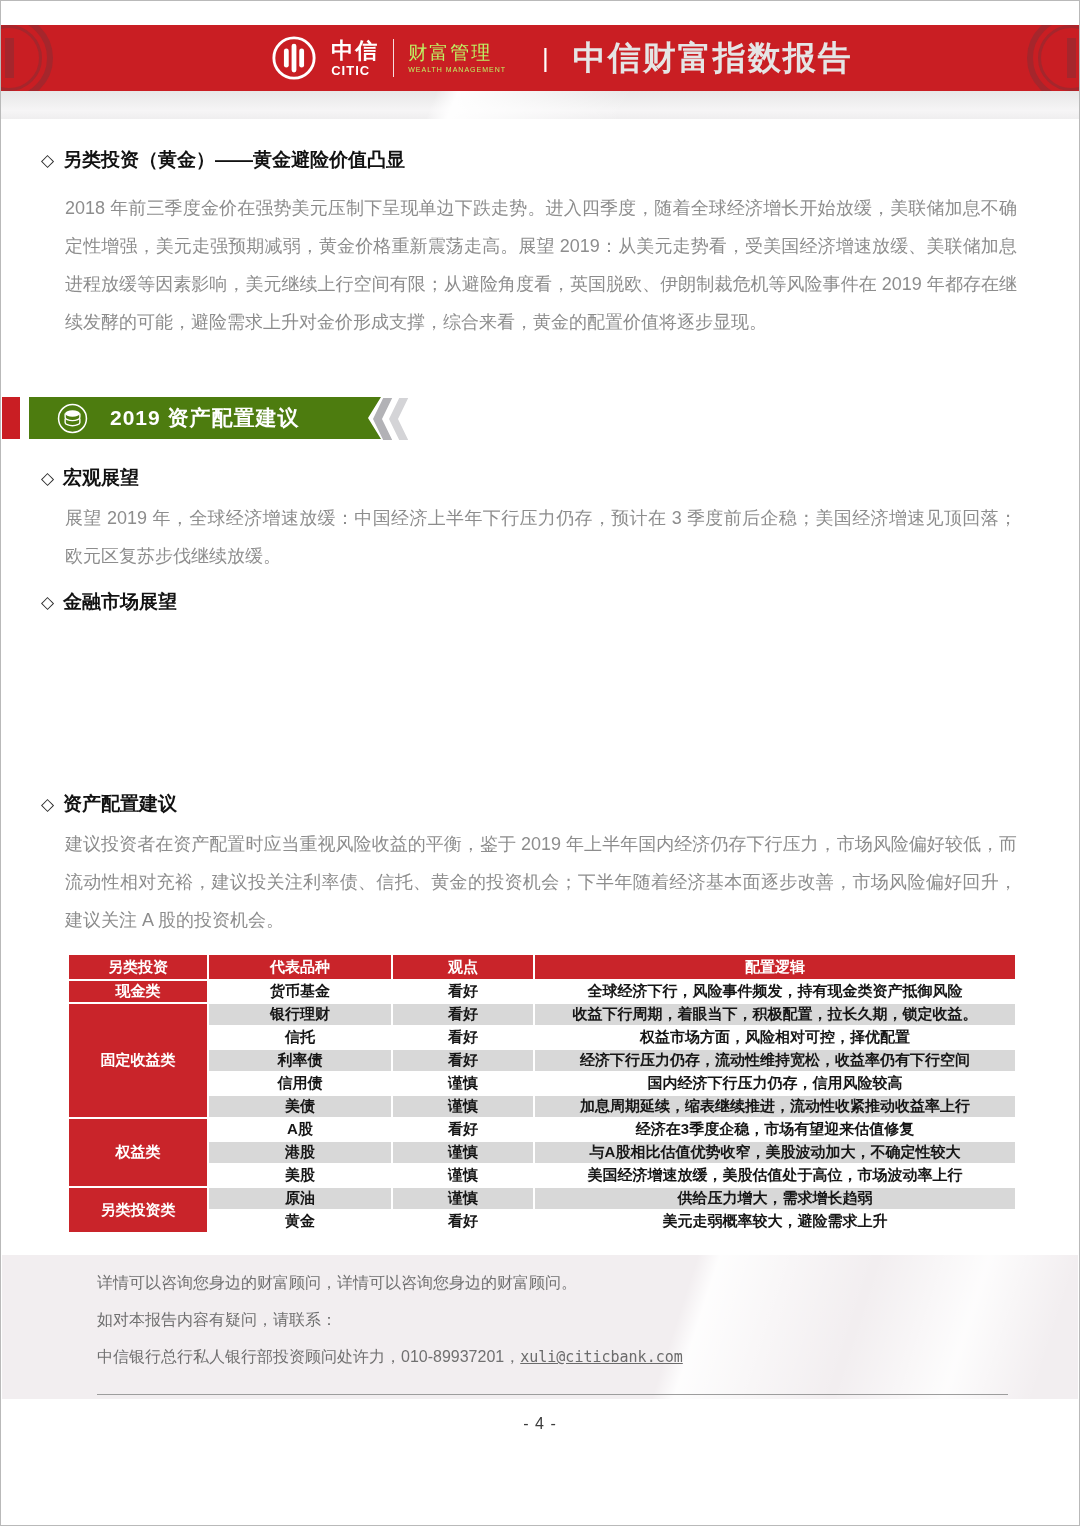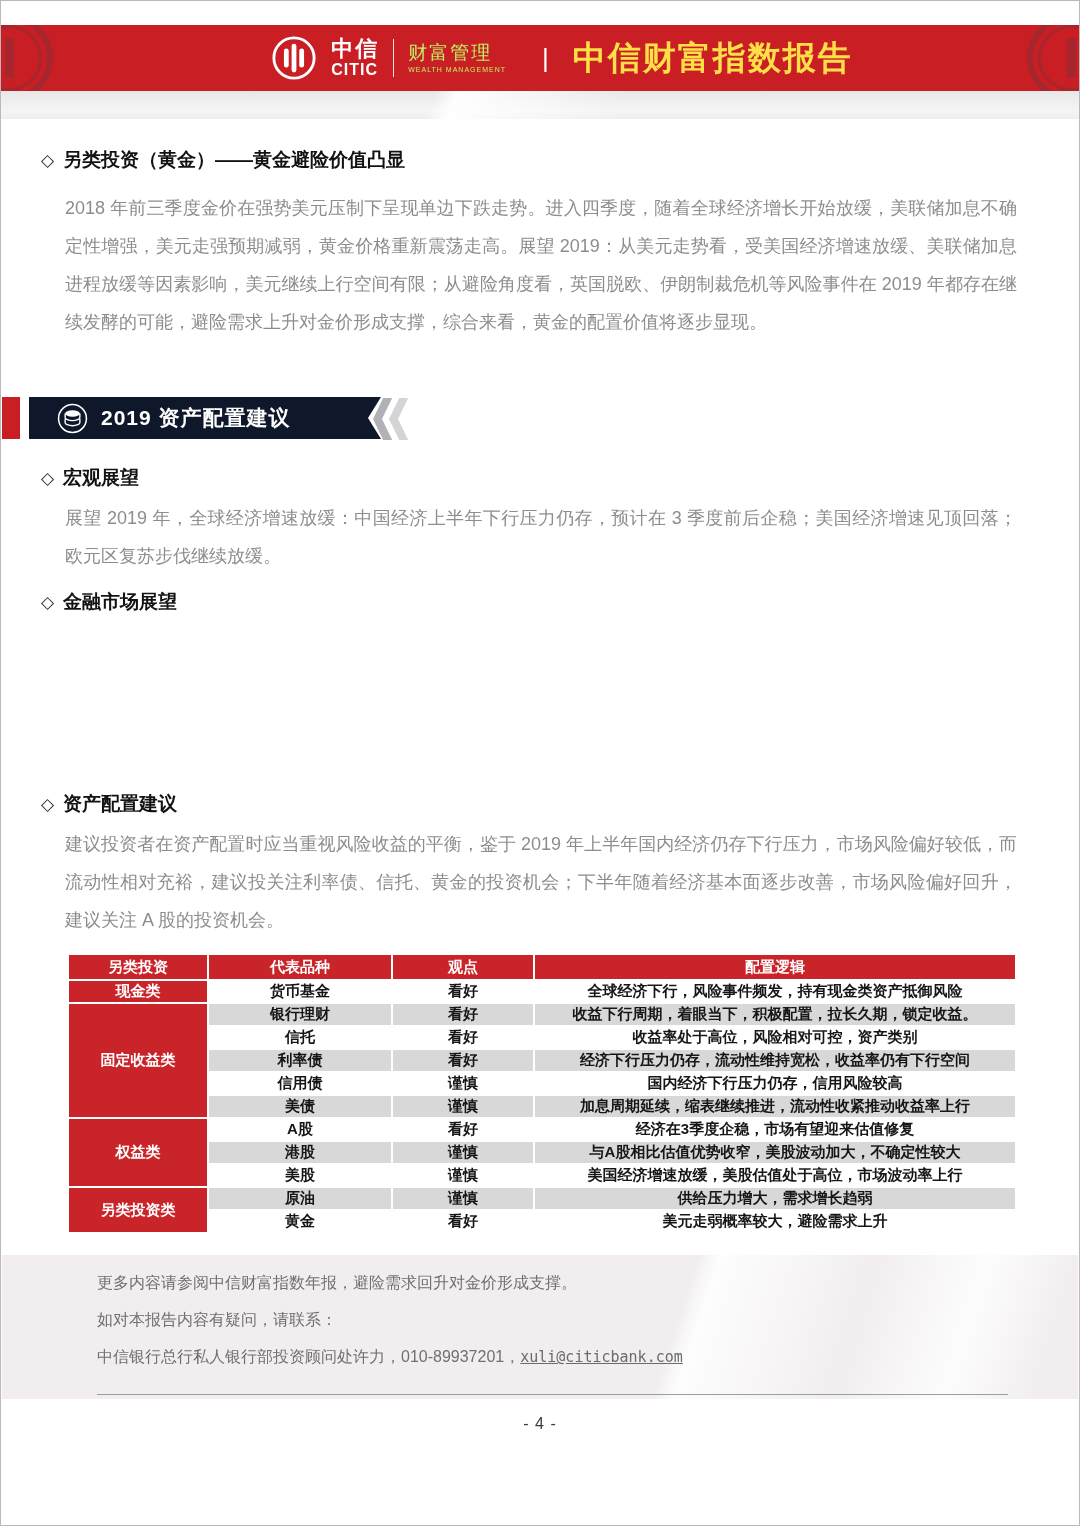--- a/index.html
+++ b/index.html
@@ -13,27 +13,27 @@
   .header-band {
     position:absolute; left:0; top:24px; width:100%; height:66px;
     background:#c91e23; overflow:hidden;
   }
   .header-center {
     position:absolute; inset:0; display:flex; align-items:center; justify-content:center; gap:14px;padding-left:44px;
   }
   .logo-circle { display:flex; align-items:center; }
   .logo-text { display:flex; flex-direction:column; line-height:1; color:#fff; }
   .logo-cn { font-size:22px; font-weight:bold; letter-spacing:2px; }
-  .logo-en { font-size:16px; font-weight:bold; letter-spacing:1px; margin-top:2px; }
+  .logo-en { font-size:13px; font-weight:bold; letter-spacing:1px; margin-top:2px; }
   .logo-sep { width:1px; height:38px; background:rgba(255,255,255,.85); }
   .logo-sub { display:flex; flex-direction:column; line-height:1; color:#bef264; }
   .logo-sub-cn { font-size:19px; letter-spacing:2px; }
   .logo-sub-en { font-size:7px; letter-spacing:1px; margin-top:4px; }
   .title-sep { color:#fff; font-size:26px; font-weight:200; margin:0 10px 0 22px; }
-  .band-title { color:#fde047; font-size:33px; font-weight:bold; letter-spacing:2px; }
+  .band-title { color:#e5e5e5; font-size:33px; font-weight:bold; letter-spacing:2px; }
   .emblem {
     position:absolute; top:50%; width:88px; height:88px; margin-top:-44px;
     border-radius:50%; border:6px solid #a5262c;
   }
   .emblem::before { content:""; position:absolute; inset:5px; border-radius:50%; border:3px solid #a5262c; }
   .emblem::after { content:""; position:absolute; left:50%; top:18px; bottom:18px; width:9px; margin-left:-4px; background:#a5262c; }
   .emblem.left { left:-36px; } .emblem.right { right:-36px; }
 
   .subheader-gradient {
     position:absolute; left:0; top:90px; width:100%; height:28px;
@@ -52,21 +52,21 @@
     position:absolute; left:64px; width:952px;
     font-size:18px; line-height:38px; color:#8d8d8d;
     text-align:justify; text-justify:inter-ideograph;
   }
 
   
   .banner-row { position:absolute; left:0; top:396px; height:42px; width:100%; }
   .banner-left-block { position:absolute; left:1px; top:0; width:18px; height:42px; background:#c91e23; }
   .banner {
     position:absolute; left:28px; top:0; height:42px; width:352px;
-    background:#0f172a; display:flex; align-items:center; padding-left:28px; gap:13px;
+    background:#4d7c0f; display:flex; align-items:center; padding-left:28px; gap:22px;
     clip-path:polygon(0 0, 100% 0, calc(100% - 13px) 50%, 100% 100%, 0 100%);
   }
   .banner-title { color:#fff; font-size:21px; font-weight:bold; letter-spacing:1px; }
   .chev { position:absolute; top:1px; height:42px; width:30px;
     clip-path:polygon(0 50%, 34% 0, 64% 0, 30% 50%, 64% 100%, 34% 100%); }
   .chev1 { left:372px; background:#b2b2b6; }
   .chev2 { left:388px; background:#d4d4d7; }
 
   
   .alloc-table {
@@ -193,21 +193,21 @@
         </tr>
         <tr class="stripe">
           <td class="group-cell" rowspan="5">固定收益类</td>
           <td>银行理财</td>
           <td>看好</td>
           <td>收益下行周期，着眼当下，积极配置，拉长久期，锁定收益。</td>
         </tr>
         <tr>
           <td>信托</td>
           <td>看好</td>
-          <td>收益率处于高位，风险相对可控，资产类别</td>
+          <td>权益市场方面，风险相对可控，择优配置</td>
         </tr>
         <tr class="stripe">
           <td>利率债</td>
           <td>看好</td>
           <td>经济下行压力仍存，流动性维持宽松，收益率仍有下行空间</td>
         </tr>
         <tr>
           <td>信用债</td>
           <td>谨慎</td>
           <td>国内经济下行压力仍存，信用风险较高</td>
@@ -241,21 +241,21 @@
         </tr>
         <tr>
           <td>黄金</td>
           <td>看好</td>
           <td>美元走弱概率较大，避险需求上升</td>
         </tr>
       </tbody>
   </table>
 
   <div class="footer-band">
-    <div class="footer-line">更多内容请参阅中信财富指数年报，避险需求回升对金价形成支撑。</div>
+    <div class="footer-line">详情可以咨询您身边的财富顾问，详情可以咨询您身边的财富顾问。</div>
     <div class="footer-line">如对本报告内容有疑问，请联系：</div>
     <div class="footer-line">
       <span>中信银行总行私人银行部投资顾问处许力，010-89937201，</span><a class="footer-email" href="#">xuli@citicbank.com</a>
     </div>
     <div class="footer-rule"></div>
   </div>
 
   <div class="page-number">- 4 -</div>
 
 </div>

